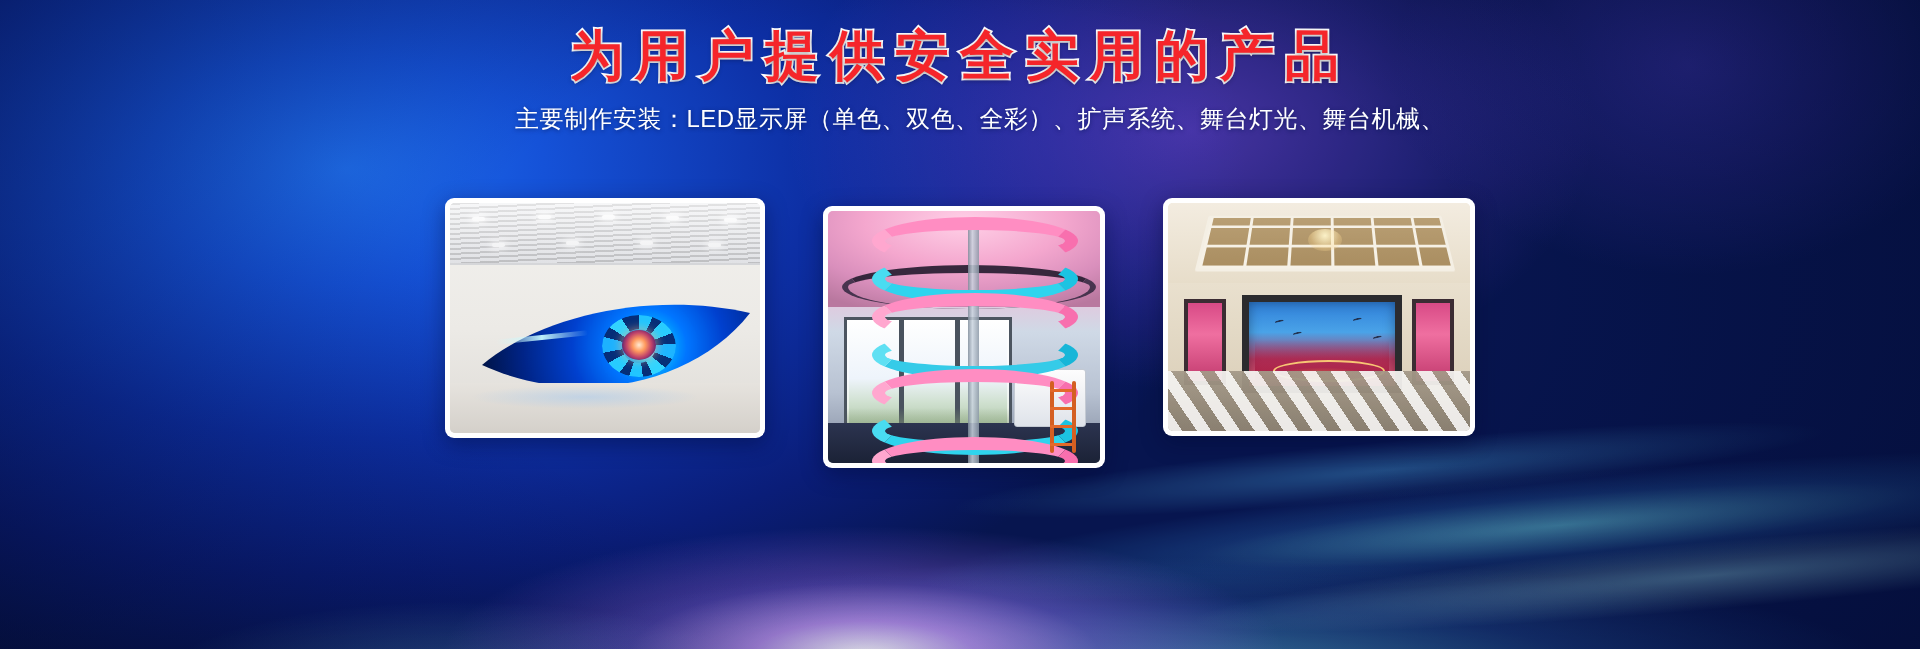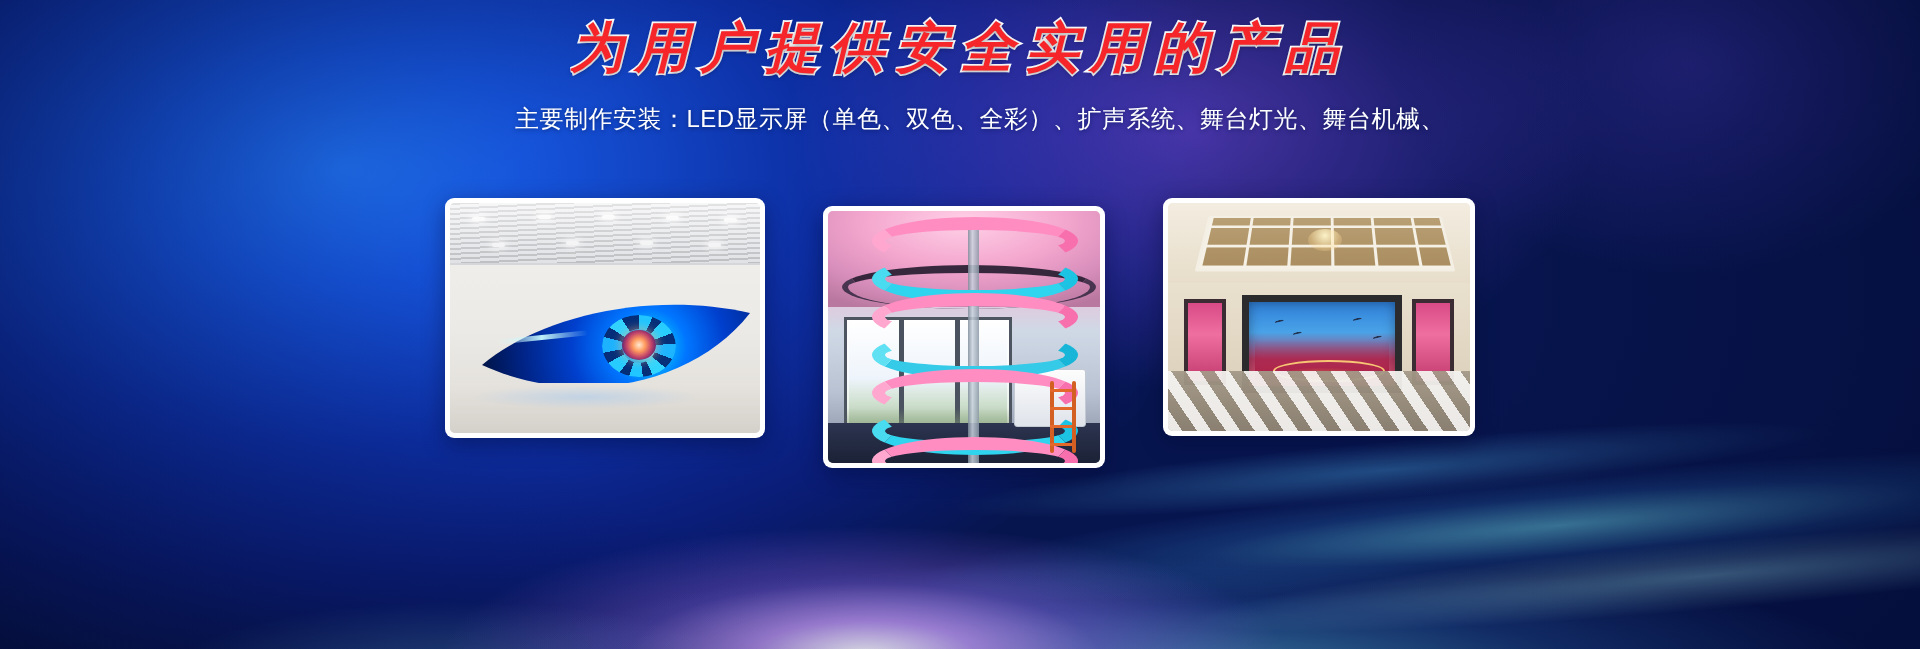--- a/index.html
+++ b/index.html
@@ -49,26 +49,25 @@
     mix-blend-mode:screen;
     transform:rotate(-5deg) scale(1.08);
   }
   
   .bg-vignette {
     background:radial-gradient(ellipse 1250px 700px at 50% 45%, rgba(0,0,0,0) 40%, rgba(2,8,40,.55) 100%);
   }
 
   
   #headline {
-    position:absolute; top:12px; left:0; right:0;
+    position:absolute; top:20px; left:0; right:0;
     text-align:center;
     font-family:"DejaVu Serif", "Liberation Serif", serif;
     font-size:54px;
     font-weight:700;
-    font-style:italic;
     letter-spacing:11px;
     color:#f5252a;
     white-space:nowrap;
     -webkit-text-stroke:3.5px #ffffff;
     paint-order:stroke fill;
     text-shadow:0 2px 5px rgba(0,0,0,.32);
   }
 
   
   #subtitle {

